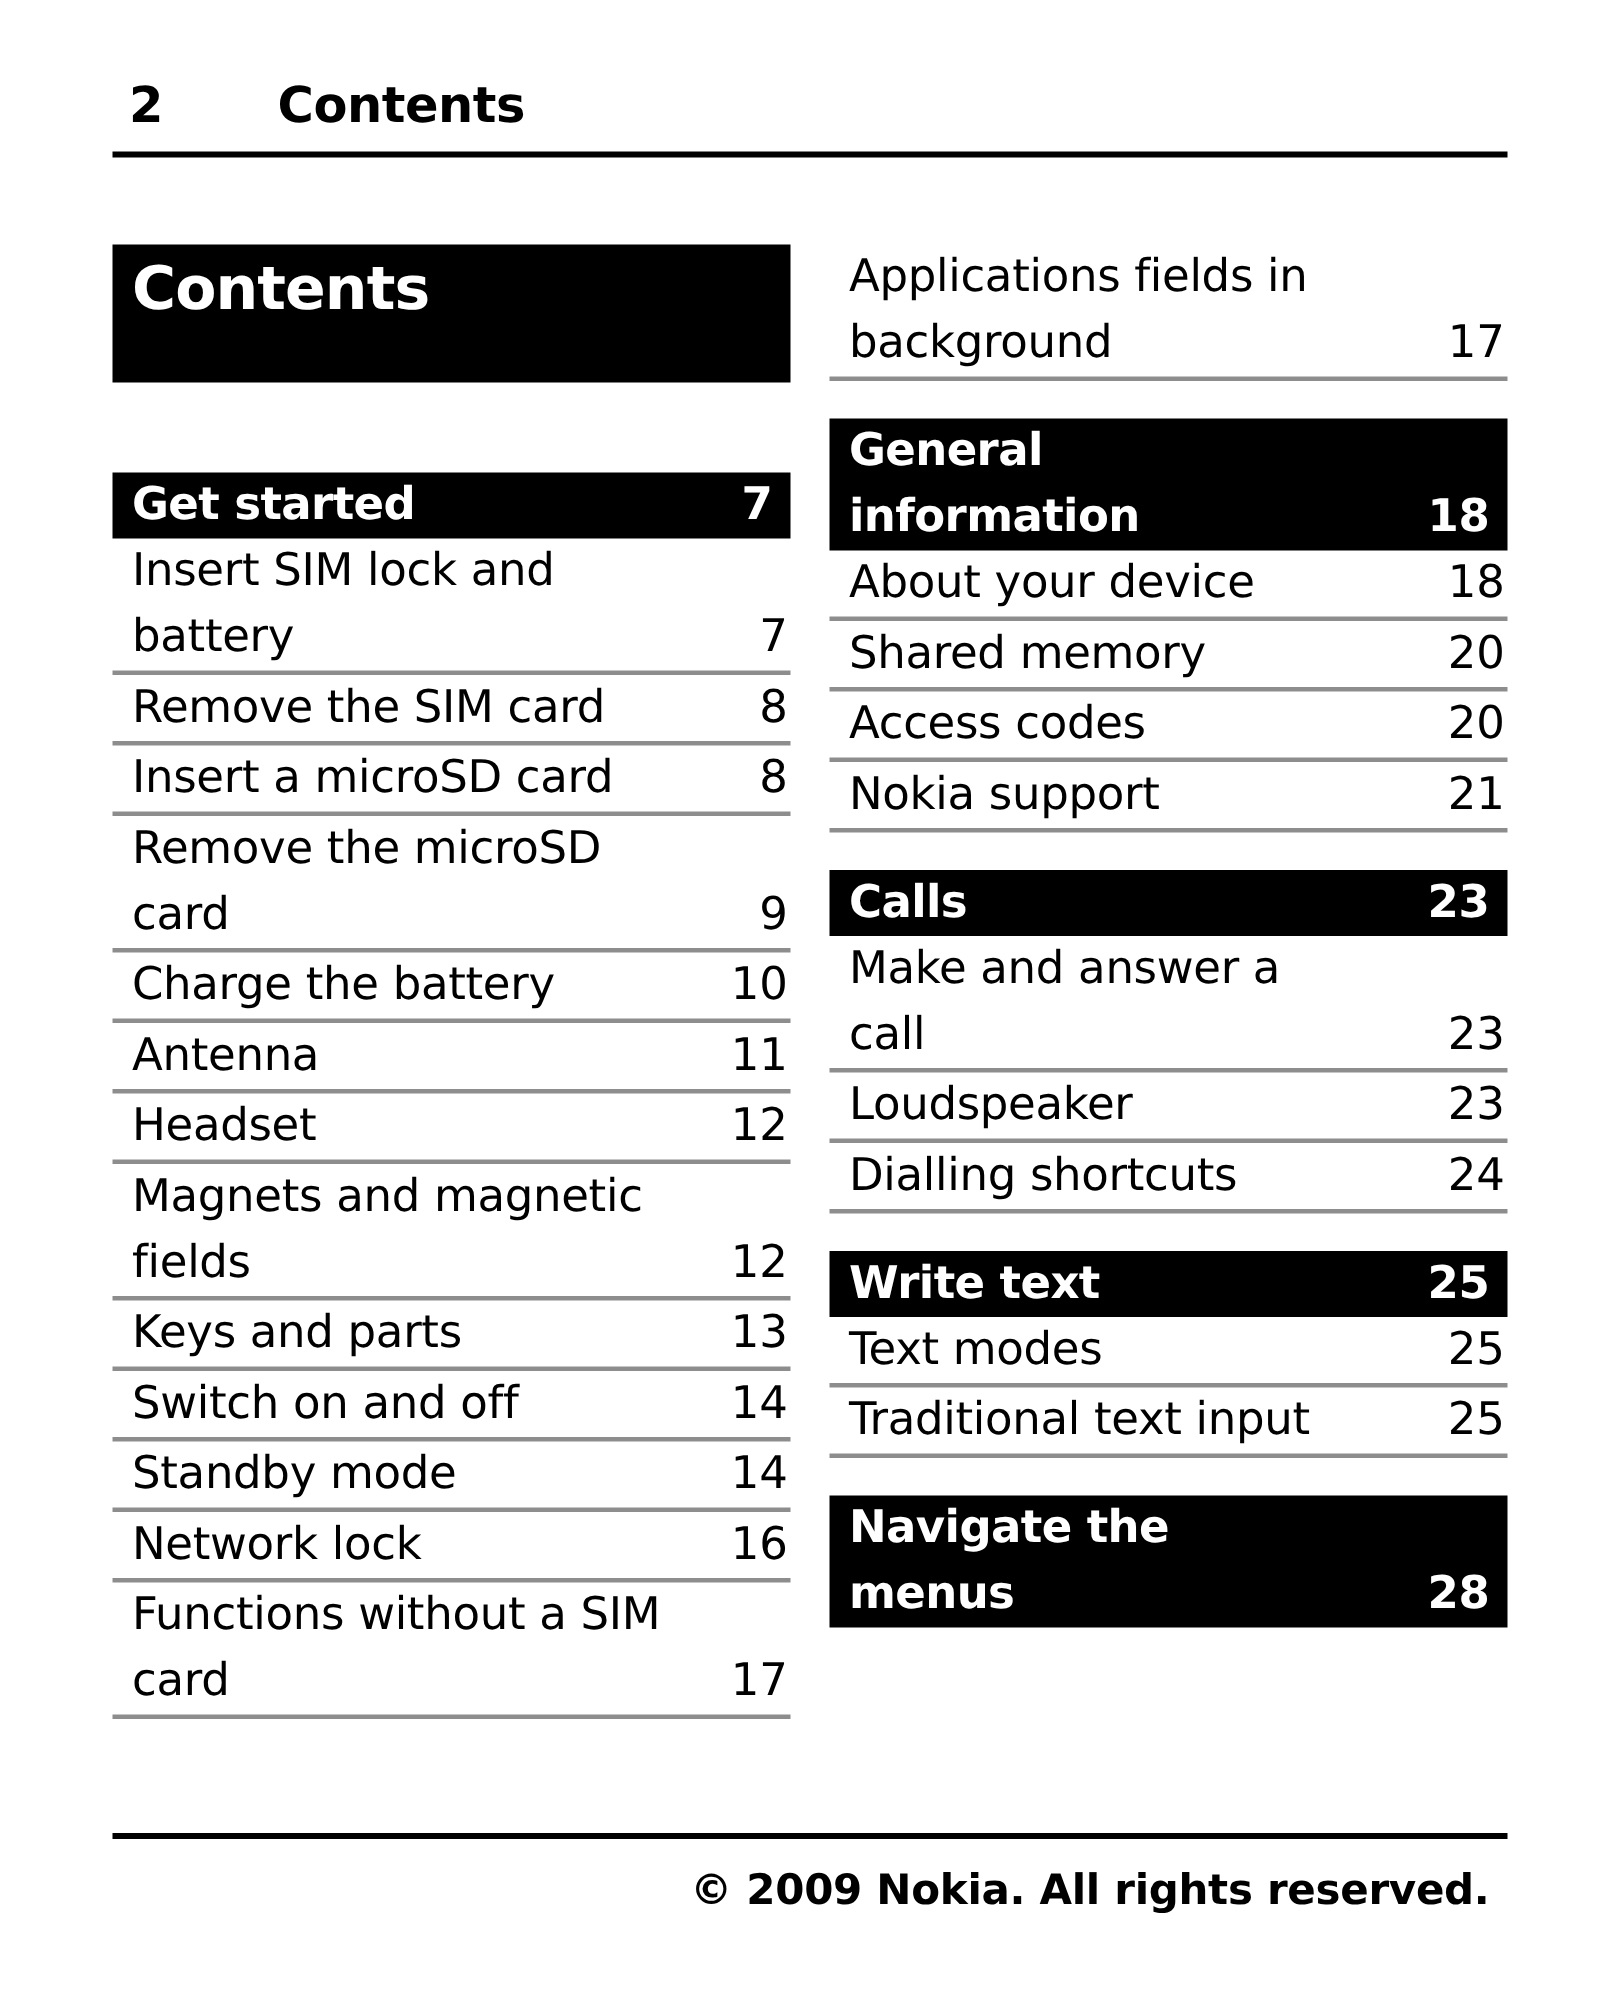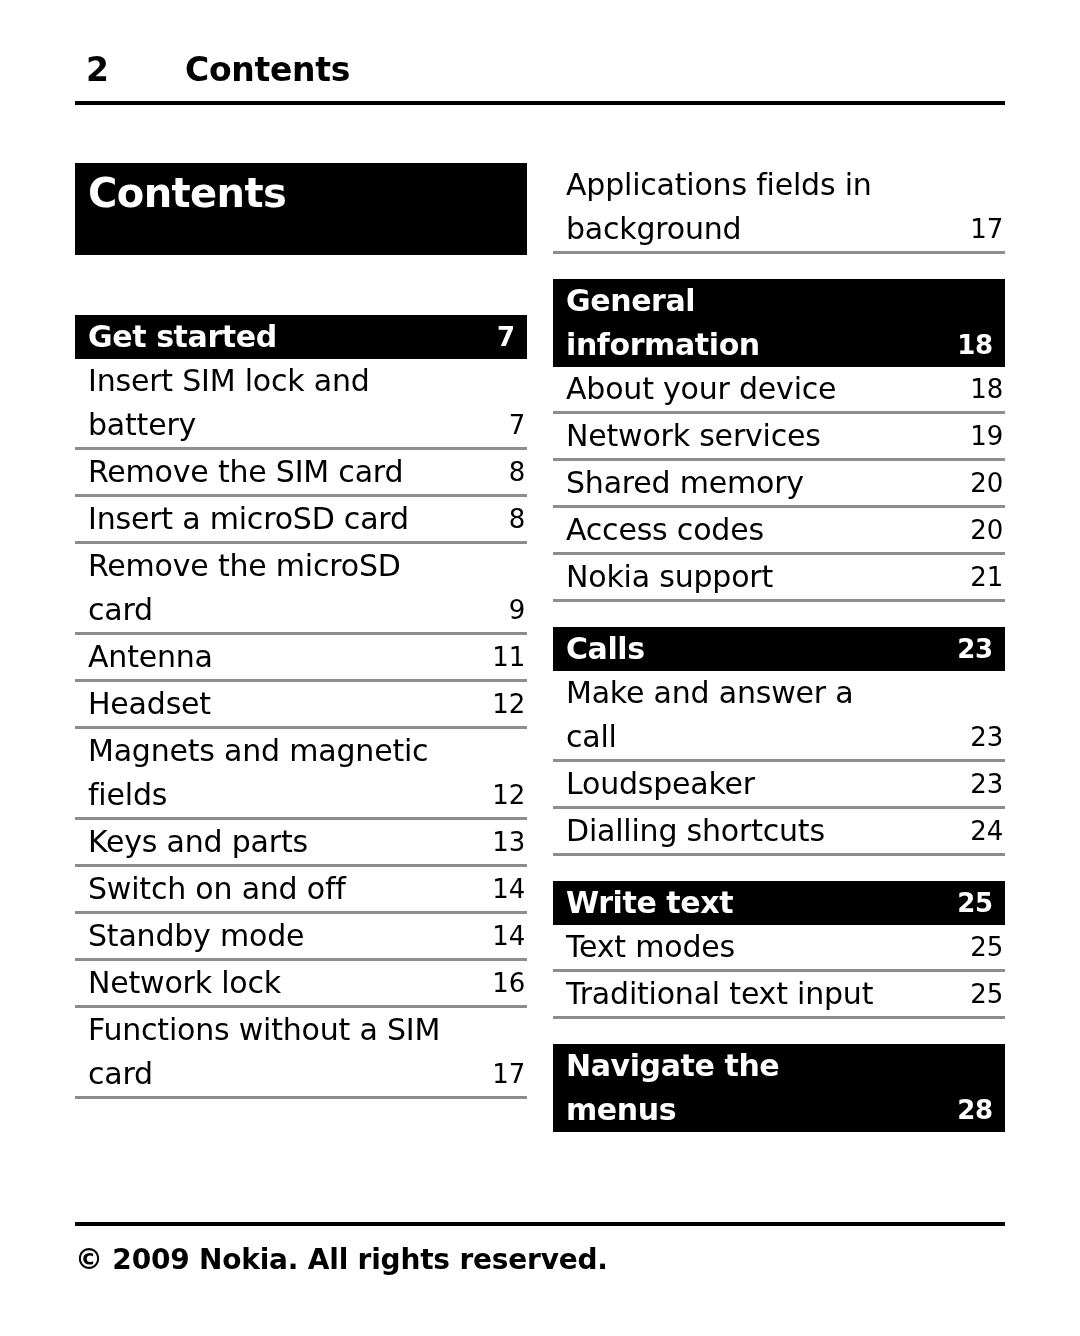--- a/index.html
+++ b/index.html
@@ -101,21 +101,21 @@
     padding-right: 56px;
   }
   .row.black .entry-label {
     font-weight: bold;
     letter-spacing: -0.4px;
   }
   .entry-num {
     position: absolute;
     right: 0;
     bottom: 0;
-    font-size: 26px;
+    font-size: 30px;
     line-height: 44px;
     text-align: right;
     letter-spacing: -0.2px;
   }
   .row.black .entry-num {
     font-weight: bold;
     right: 0px;
   }
 
   
@@ -136,20 +136,21 @@
   .footer {
     position: absolute;
     left: 75px;
     top: 1222px;
     width: 930px;
     border-top: 4px solid #000000;
     box-sizing: border-box;
   }
   .footer-text {
     display: block;
+    text-align: right;
     font-size: 28px;
     font-weight: bold;
     letter-spacing: -0.2px;
     line-height: 44px;
     padding-top: 12px;
     padding-right: 12px;
   }
 </style>
 </head>
 <body>
@@ -197,20 +198,26 @@
         </div>
         <div class="row plain">
           <span class="row-inner">
             <span class="entry-label">Remove the microSD
 card</span>
             <span class="entry-num">9</span>
           </span>
         </div>
         <div class="row plain">
           <span class="row-inner">
+            <span class="entry-label">Charge the battery</span>
+            <span class="entry-num">10</span>
+          </span>
+        </div>
+        <div class="row plain">
+          <span class="row-inner">
             <span class="entry-label">Antenna</span>
             <span class="entry-num">11</span>
           </span>
         </div>
         <div class="row plain">
           <span class="row-inner">
             <span class="entry-label">Headset</span>
             <span class="entry-num">12</span>
           </span>
         </div>
@@ -270,26 +277,20 @@
           </span>
         </div>
         <div class="row plain">
           <span class="row-inner">
             <span class="entry-label">About your device</span>
             <span class="entry-num">18</span>
           </span>
         </div>
         <div class="row plain">
           <span class="row-inner">
-            <span class="entry-label">Network services</span>
-            <span class="entry-num">19</span>
-          </span>
-        </div>
-        <div class="row plain">
-          <span class="row-inner">
             <span class="entry-label">Shared memory</span>
             <span class="entry-num">20</span>
           </span>
         </div>
         <div class="row plain">
           <span class="row-inner">
             <span class="entry-label">Access codes</span>
             <span class="entry-num">20</span>
           </span>
         </div>

